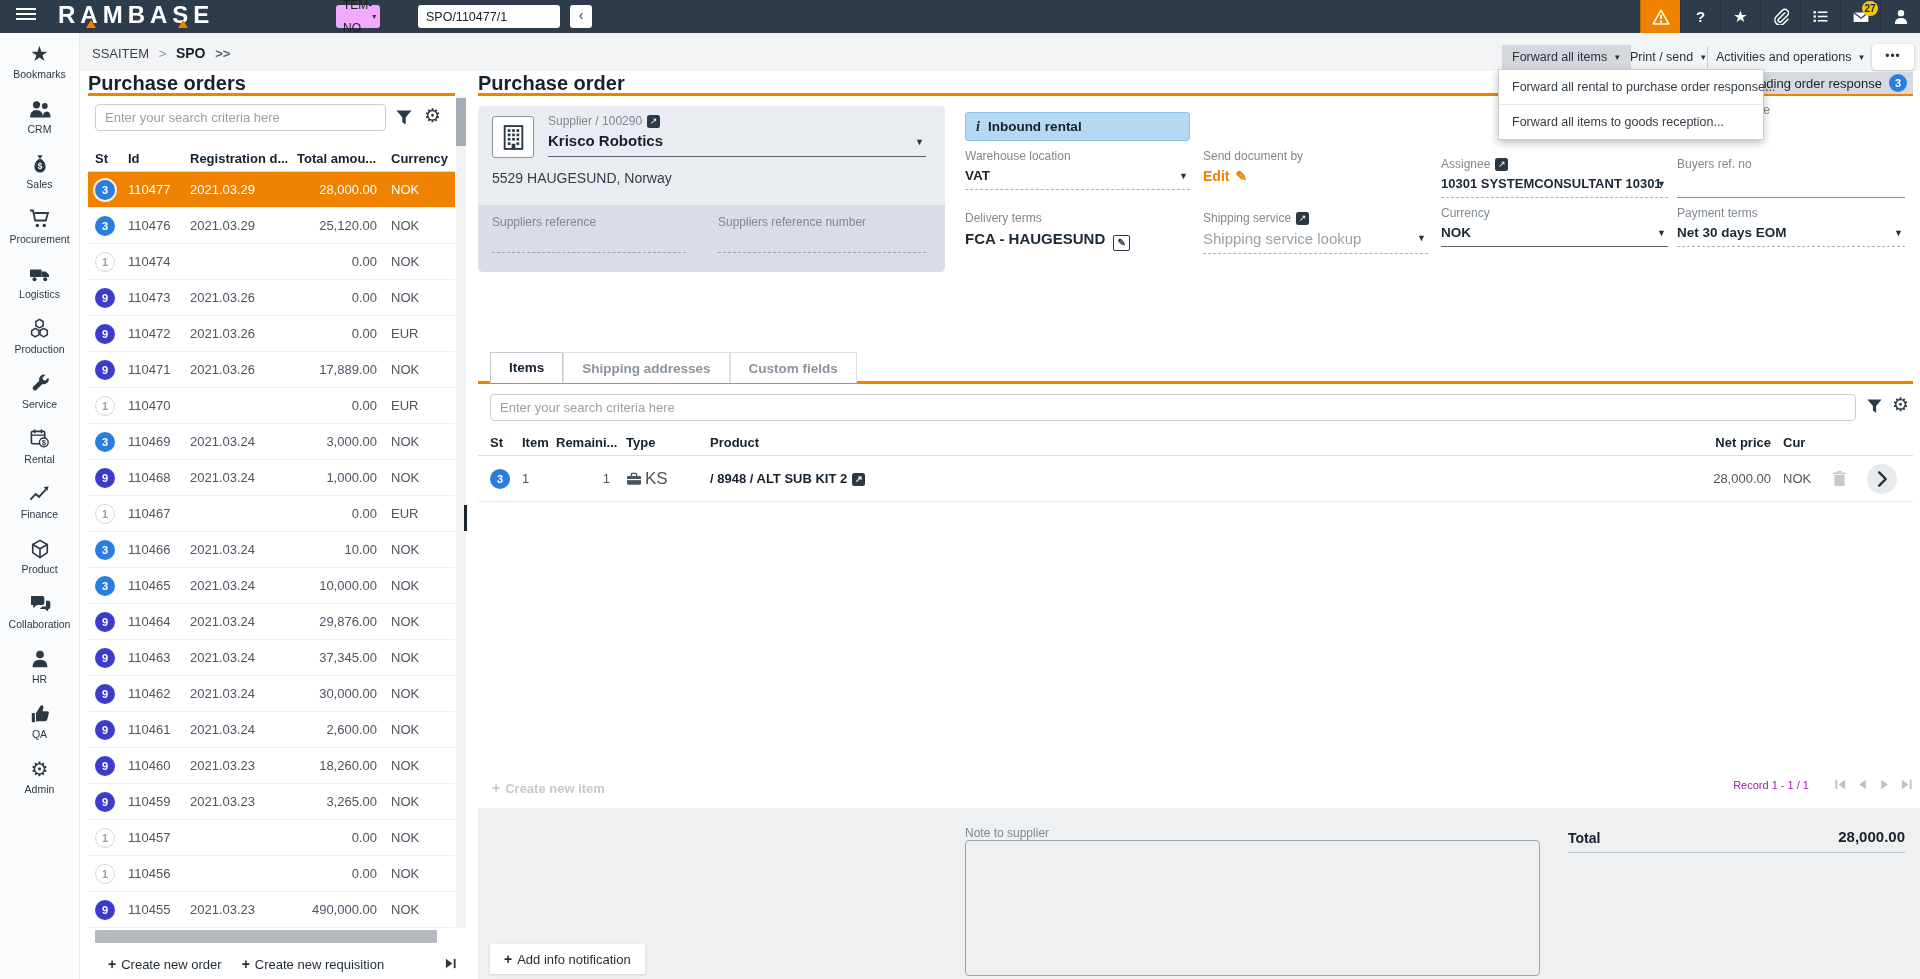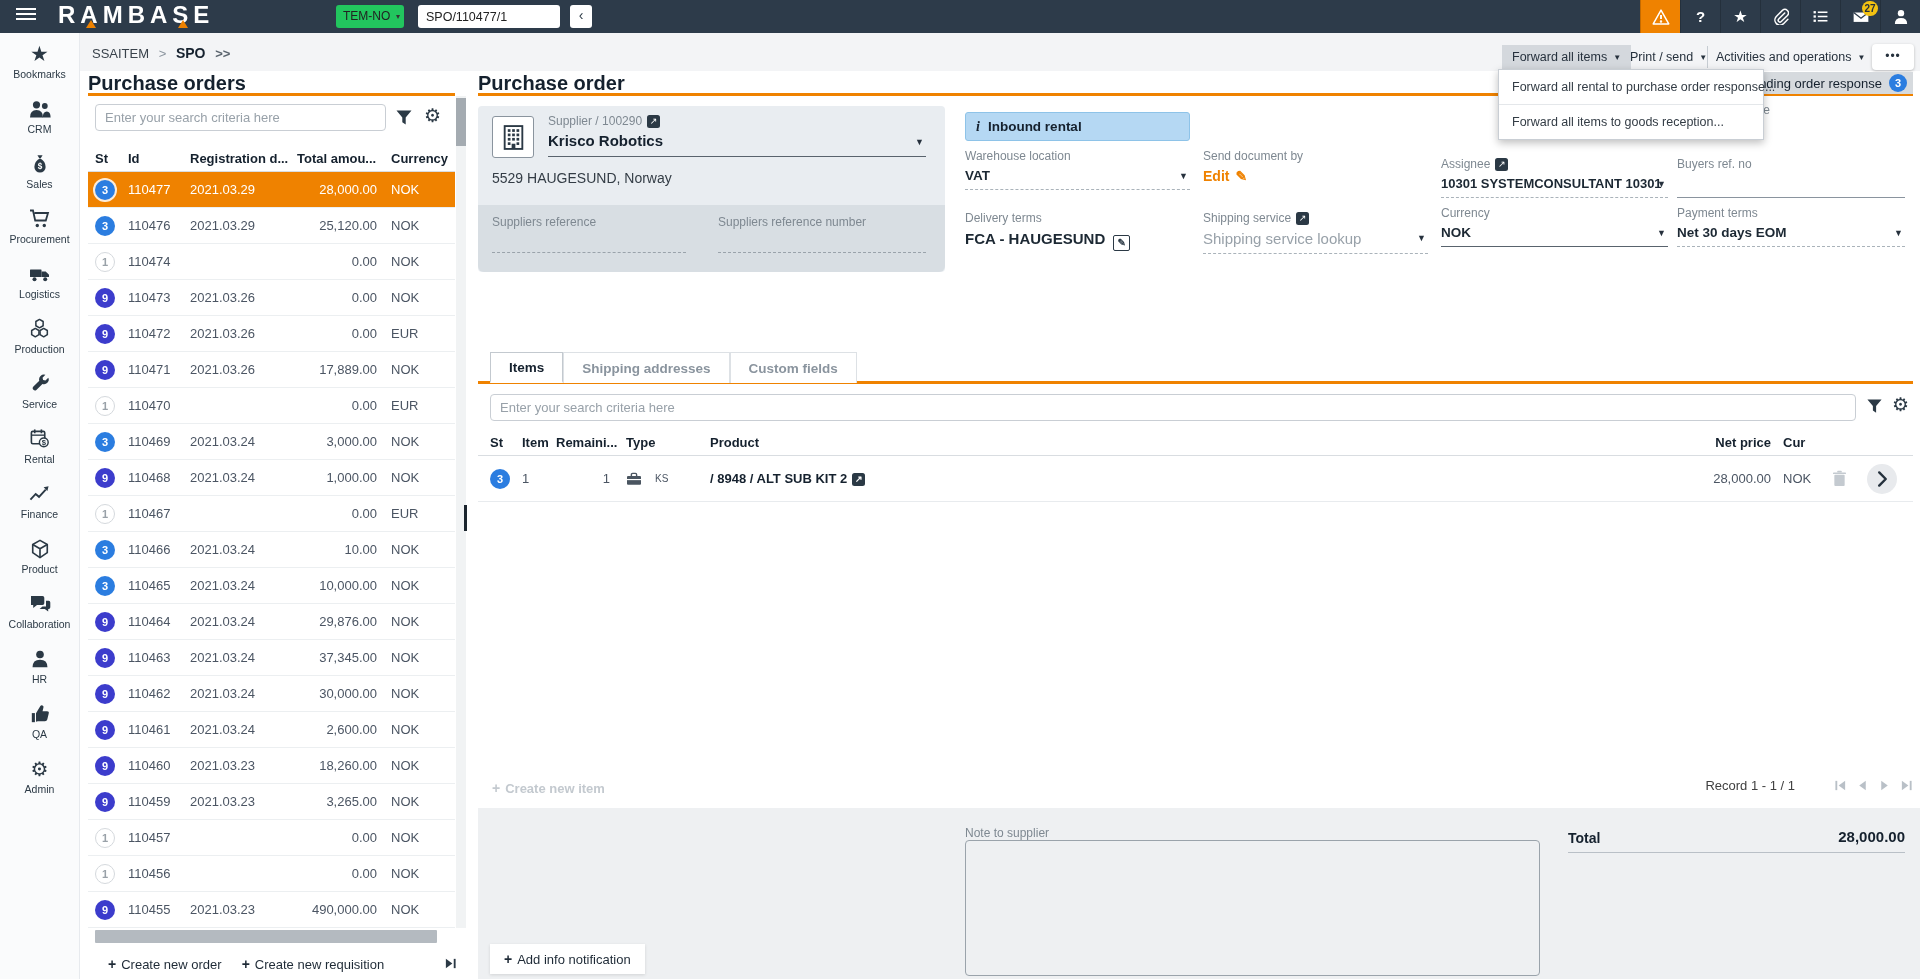--- a/index.html
+++ b/index.html
@@ -5,21 +5,21 @@
   *{margin:0;padding:0;box-sizing:border-box;font-family:"Liberation Sans",sans-serif}
   html,body{width:1920px;height:979px;overflow:hidden;background:#fff}
   #app{position:relative;width:1920px;height:979px;background:#fff}
 
   
   #topbar{position:absolute;left:0;top:0;width:1920px;height:33px;background:#2d3b4a;z-index:60}
   #burger{position:absolute;left:16px;top:8px;width:20px;height:16px;cursor:pointer}
   #burger i{display:block;height:2px;background:#fff;margin-bottom:3px}
   #logo{position:absolute;left:58px;top:1px;color:#fff;font-size:24px;font-weight:800;letter-spacing:5px}
   .logo-acc{position:absolute;width:0;height:0;border-left:5px solid transparent;border-right:5px solid transparent;border-bottom:8px solid #ef8200}
-  #tb-select{position:absolute;left:336px;top:5px;width:68px;height:23px;background:#22c55e;border-radius:3px;font-size:12px;color:#222;line-height:23px;padding:0 4px 0 7px;display:flex;align-items:center;justify-content:space-between}
+  #tb-select{position:absolute;left:336px;top:5px;width:44px;height:23px;background:#f0abfc;border-radius:3px;font-size:12px;color:#222;line-height:23px;padding:0 4px 0 7px;display:flex;align-items:center;justify-content:space-between}
   #tb-select .sel-caret{font-size:8px;color:#333}
   #tb-input{position:absolute;left:418px;top:5px;width:142px;height:23px;background:#fff;border:none;border-radius:3px;font-size:12.5px;color:#222;padding:0 8px}
   #tb-back{position:absolute;left:570px;top:5px;width:22px;height:23px;background:#fff;border-radius:3px;color:#2b3945;font-size:14px;text-align:center;line-height:21px;cursor:pointer}
   .tb-slot{position:absolute;top:0;width:40px;height:33px;display:flex;align-items:center;justify-content:center;border-left:1px solid rgba(0,0,0,.18);cursor:pointer}
   .tb-slot.warn{background:#ef8200}
   .tb-help{color:#fff;font-size:15px;font-weight:bold}
   .tb-star{color:#fff;font-size:16px}
   .tb-badge{position:absolute;top:1px;right:2px;min-width:16px;height:15px;background:#f3c212;border-radius:8px;color:#24303c;font-size:10px;font-weight:bold;line-height:15px;text-align:center;padding:0 2px}
 
   
@@ -126,29 +126,29 @@
   
   #items-search{position:absolute;left:490px;top:394px;width:1366px;height:27px;border:1px solid #c9ced4;border-radius:4px;font-size:13px;color:#444;padding:0 9px}
   #items-head{position:absolute;left:478px;top:430px;width:1435px;height:26px;display:grid;grid-template-columns:32px 34px 54px 84px 1fr 110px 50px 36px 44px;align-items:center;padding:0 12px;border-bottom:1px solid #d9dde1;font-size:13px;font-weight:bold;color:#15212e}
   #items-head .h-rem{text-align:right}
   #items-head .h-type{padding-left:16px}
   #items-head .h-prod{padding-left:16px}
   #items-head .h-np{text-align:right}
   #items-head .h-cur{padding-left:12px}
   #item-row{position:absolute;left:478px;top:456px;width:1435px;height:46px;display:grid;grid-template-columns:32px 34px 54px 84px 1fr 110px 50px 36px 44px;align-items:center;padding:0 12px;border-bottom:1px solid #e8ebee;font-size:13px;color:#4b5563;cursor:pointer}
   #item-row .c-rem{text-align:right}
-  #item-row .c-type{padding-left:16px;display:flex;align-items:center;gap:13px;font-size:10px}
+  #item-row .c-type{padding-left:16px;display:flex;align-items:center;gap:3px;font-size:17px}
   #item-row .c-prod{padding-left:16px;font-weight:bold;color:#15212e}
   #item-row .c-np{text-align:right}
   #item-row .c-cur{padding-left:12px}
   #item-row .c-trash{display:flex;justify-content:center}
   .circle-btn{width:30px;height:30px;border-radius:50%;background:#e8eaed;display:flex;align-items:center;justify-content:center;cursor:pointer;margin-left:10px}
   #create-item{position:absolute;left:492px;top:780px;font-size:13px;font-weight:bold;color:#c3c9cf;cursor:default}
   #record-row{position:absolute;left:1540px;top:778px;width:373px;display:flex;align-items:center;justify-content:flex-end;gap:9px}
-  #record-info{font-size:13px;color:#404040;margin-right:30px}
+  #record-info{font-size:11px;color:#a21caf;margin-right:16px}
   .pg{display:flex;cursor:pointer}
 
   
   #bottom{position:absolute;left:478px;top:808px;width:1442px;height:171px;background:#eef0f2}
   #note-label{position:absolute;left:965px;top:826px;font-size:12px;color:#7e8891}
   #note-area{position:absolute;left:965px;top:840px;width:575px;height:136px;background:transparent;border:1px solid #9aa3ab;border-radius:4px;resize:none;font-size:13px;color:#333;padding:6px}
   #total-label{position:absolute;left:1568px;top:830px;font-size:14px;font-weight:bold;color:#15212e}
   #total-value{position:absolute;left:1705px;top:828px;width:200px;text-align:right;font-size:15px;font-weight:bold;color:#15212e}
   #total-line{position:absolute;left:1568px;top:852px;width:337px;height:1px;background:#b9c0c7}
   #add-info{position:absolute;left:490px;top:944px;height:30px;background:#fff;box-shadow:0 1px 3px rgba(0,0,0,.12);display:flex;align-items:center;padding:0 14px;font-size:13px;color:#1e2a36;cursor:pointer}

